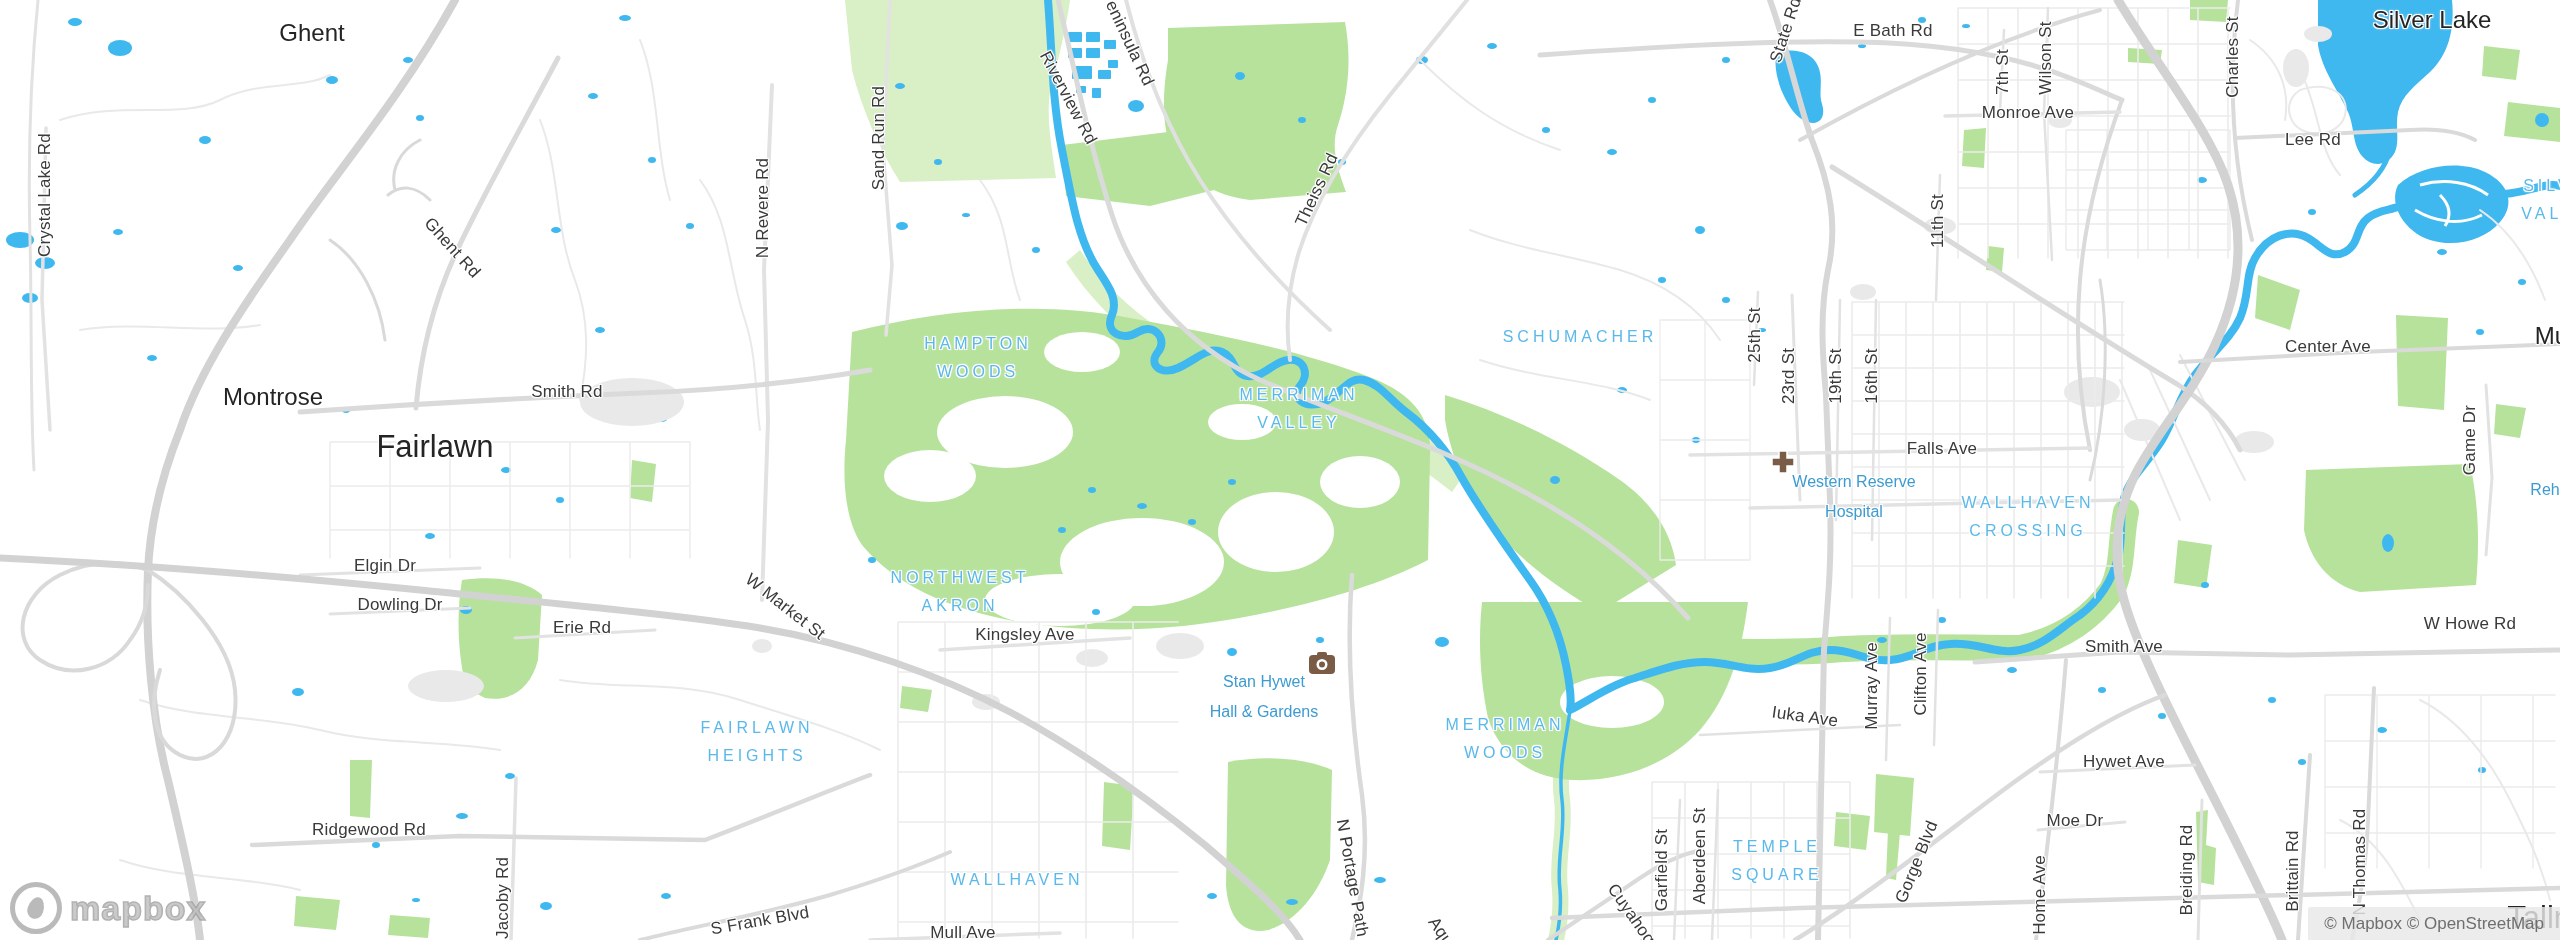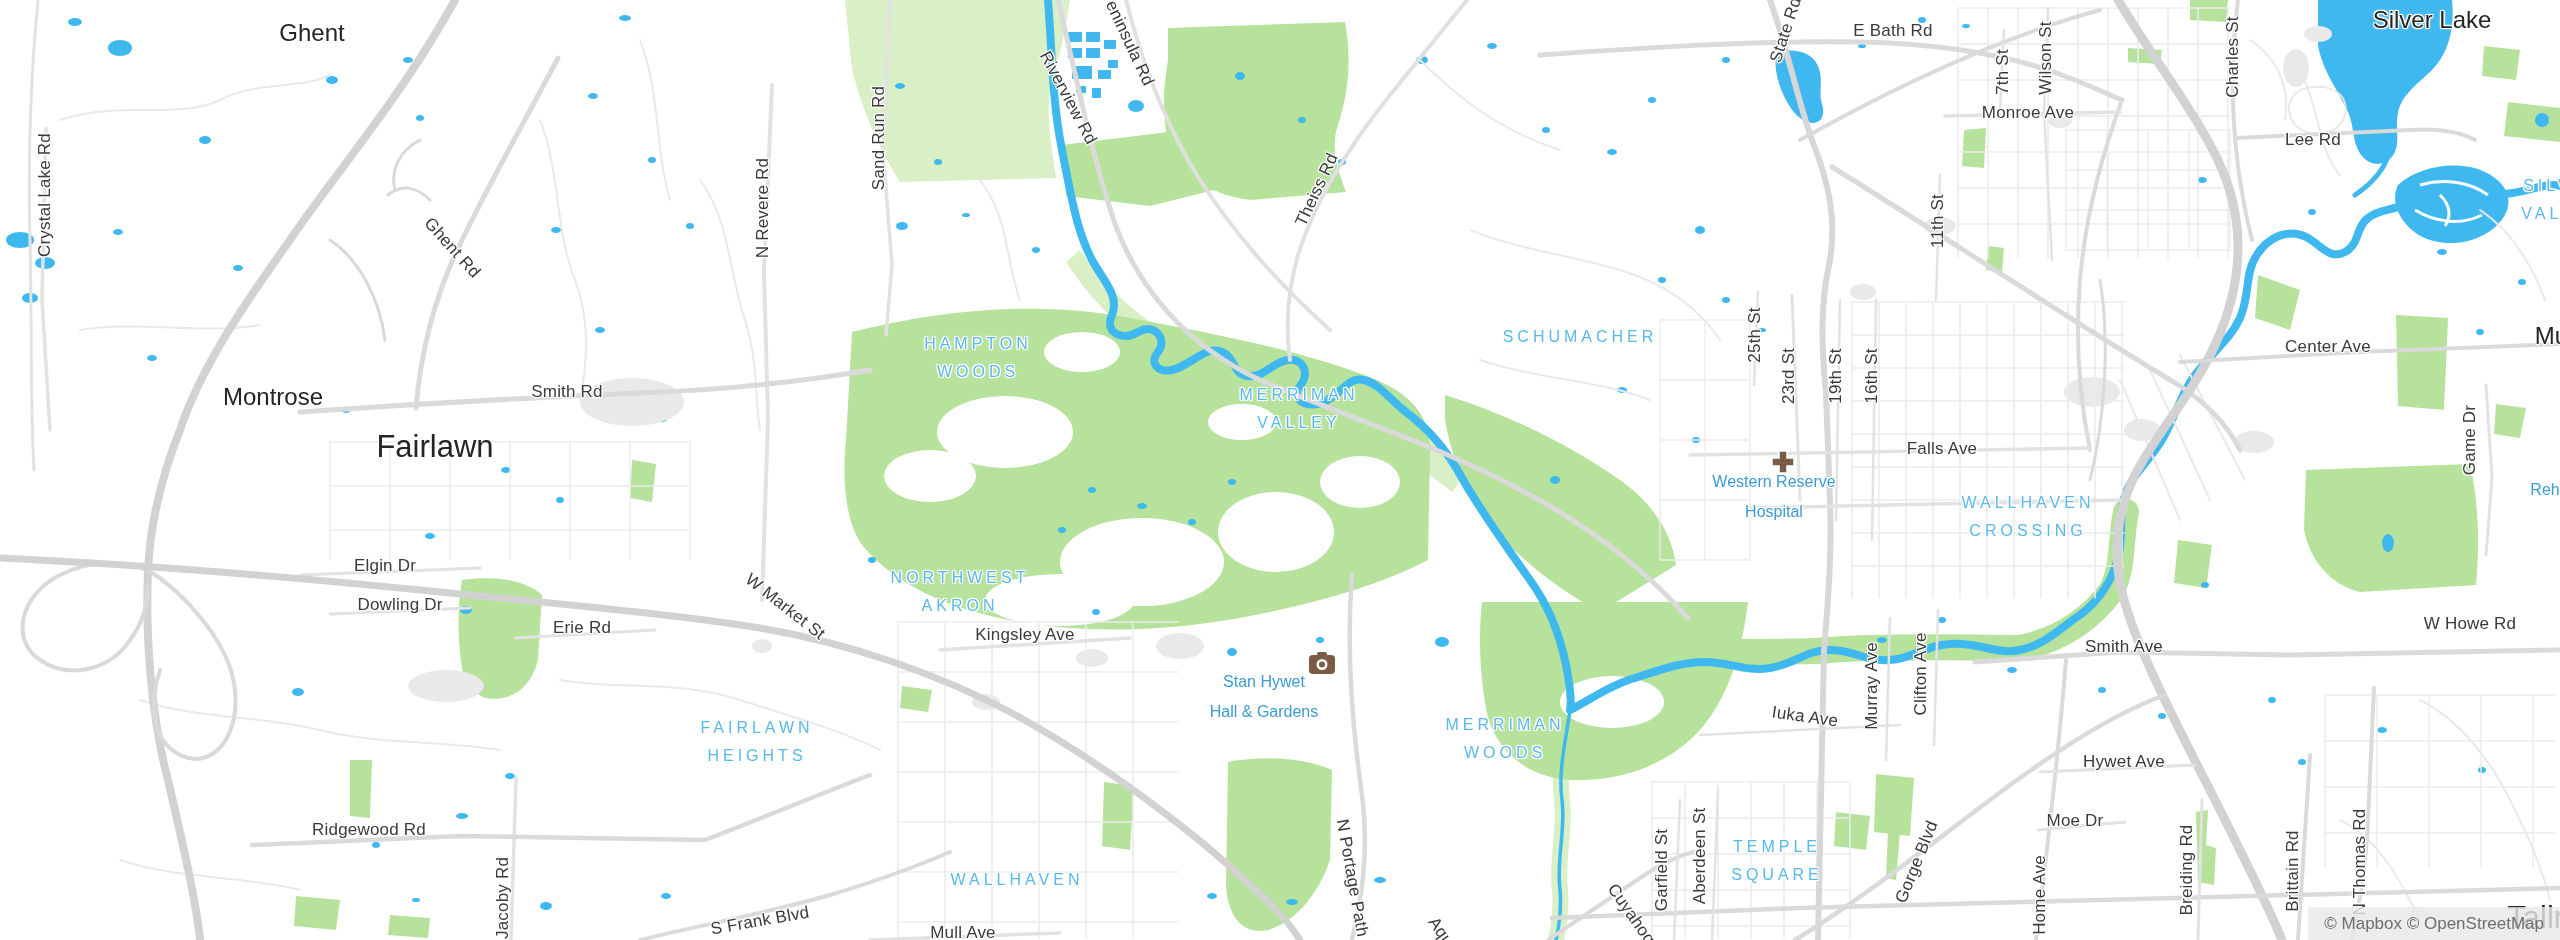--- a/index.html
+++ b/index.html
@@ -338,21 +338,21 @@
         <circle cx="13" cy="12.5" r="3" fill="#7a5b45"></circle>
       </svg>
   </div>
   <div class="lbl poi" style="left:1264px;top:697px">Stan Hywet
 Hall &amp; Gardens</div>
   <div class="icon" style="left:1771px;top:450px">
     <svg width="24" height="24" viewBox="0 0 24 24">
         <path d="M8 1 h8 v7 h7 v8 h-7 v7 H8 v-7 H1 V8 h7 z" fill="#7a5b45" stroke="#fff" stroke-width="1.5"></path>
       </svg>
   </div>
-  <div class="lbl poi" style="left:1774px;top:497px">Western Reserve
+  <div class="lbl poi" style="left:1854px;top:497px">Western Reserve
 Hospital</div>
 
   <div class="lbl road" style="left:1893px;top:31px">E Bath Rd</div>
   <div class="lbl road" style="left:2028px;top:113px">Monroe Ave</div>
   <div class="lbl road" style="left:2313px;top:140px">Lee Rd</div>
   <div class="lbl road" style="left:2328px;top:347px">Center Ave</div>
   <div class="lbl road" style="left:1942px;top:449px">Falls Ave</div>
   <div class="lbl road" style="left:567px;top:392px">Smith Rd</div>
   <div class="lbl road" style="left:385px;top:566px">Elgin Dr</div>
   <div class="lbl road" style="left:400px;top:605px">Dowling Dr</div>
@@ -391,16 +391,22 @@
   <div class="lbl road" style="left:1068px;top:98px;--r:62deg">Riverview Rd</div>
   <div class="lbl road" style="left:1127px;top:38px;--r:65deg">Peninsula Rd</div>
   <div class="lbl road" style="left:1317px;top:190px;--r:-65deg">Theiss Rd</div>
   <div class="lbl road" style="left:785px;top:607px;--r:38deg">W Market St</div>
   <div class="lbl road" style="left:760px;top:921px;--r:-10deg">S Frank Blvd</div>
   <div class="lbl road" style="left:1917px;top:862px;--r:-68deg">Gorge Blvd</div>
   <div class="lbl road" style="left:1352px;top:878px;--r:80deg">N Portage Path</div>
   <div class="lbl road" style="left:1640px;top:927px;--r:55deg">Cuyahoga St</div>
   <div class="lbl road" style="left:1459px;top:958px;--r:55deg">Aqueduct St</div>
 
+  <div class="logo">
+    <span class="logo-badge">
+        <i></i>
+      </span>
+    <span class="logo-word">mapbox</span>
+  </div>
   <div class="attr">
     <span>© Mapbox © OpenStreetMap</span>
   </div>
 </div>
 
 </body></html>

